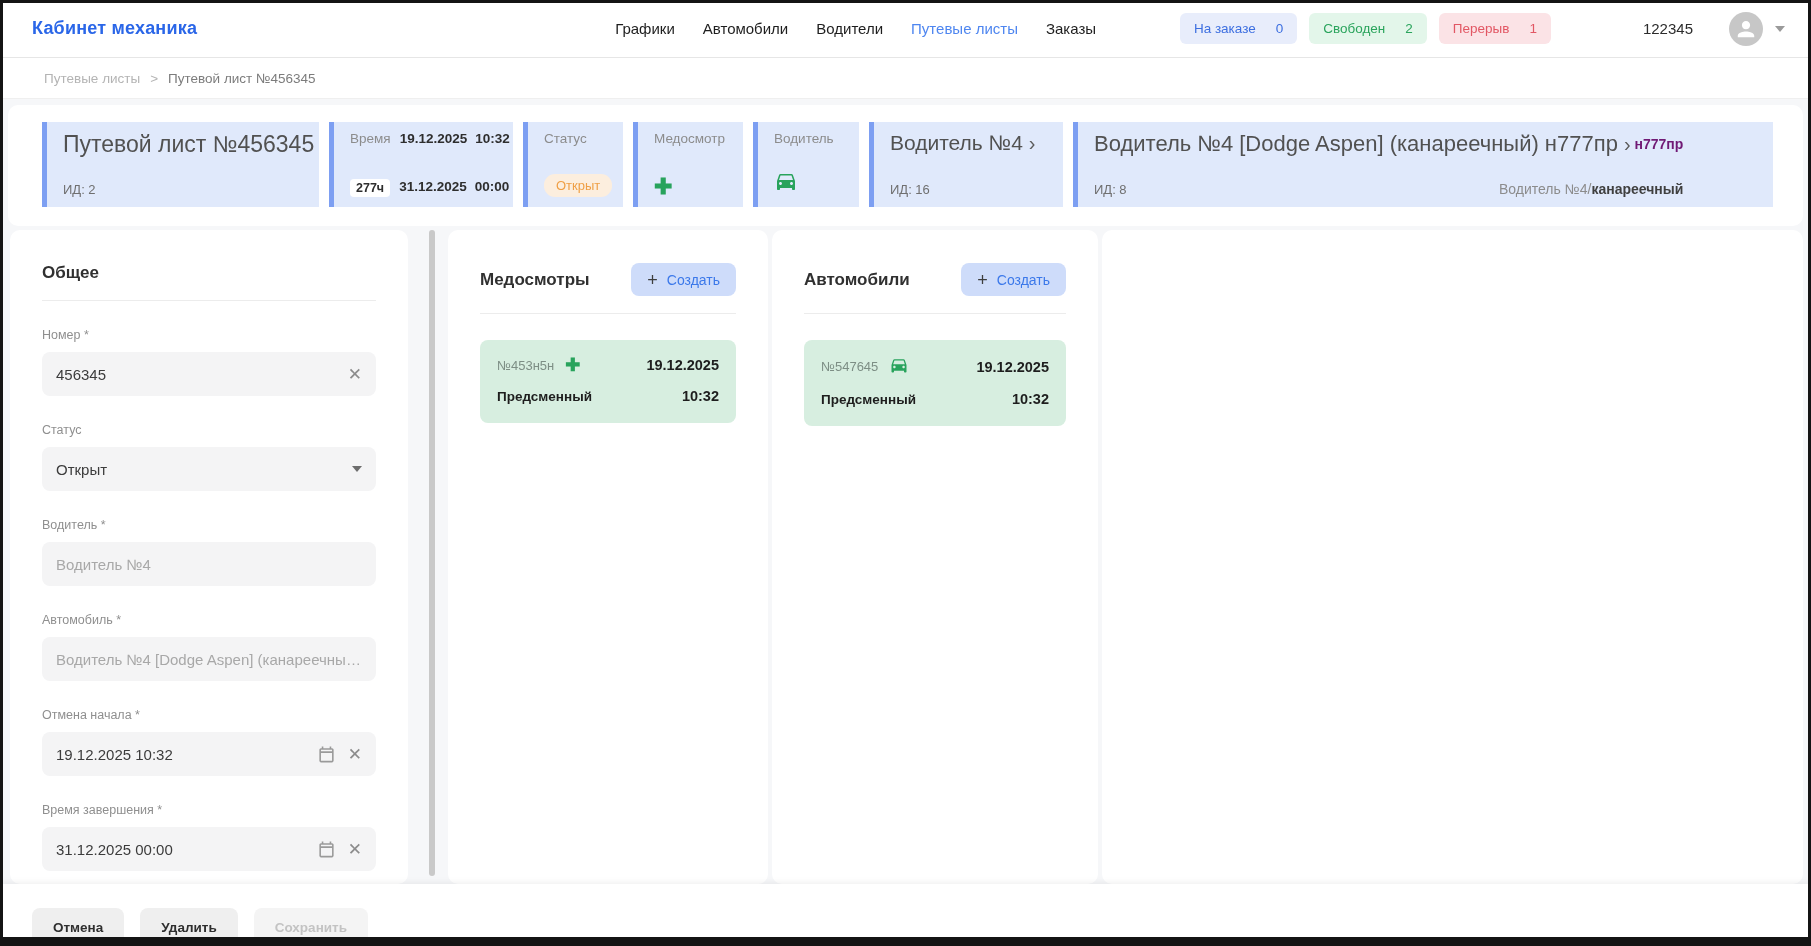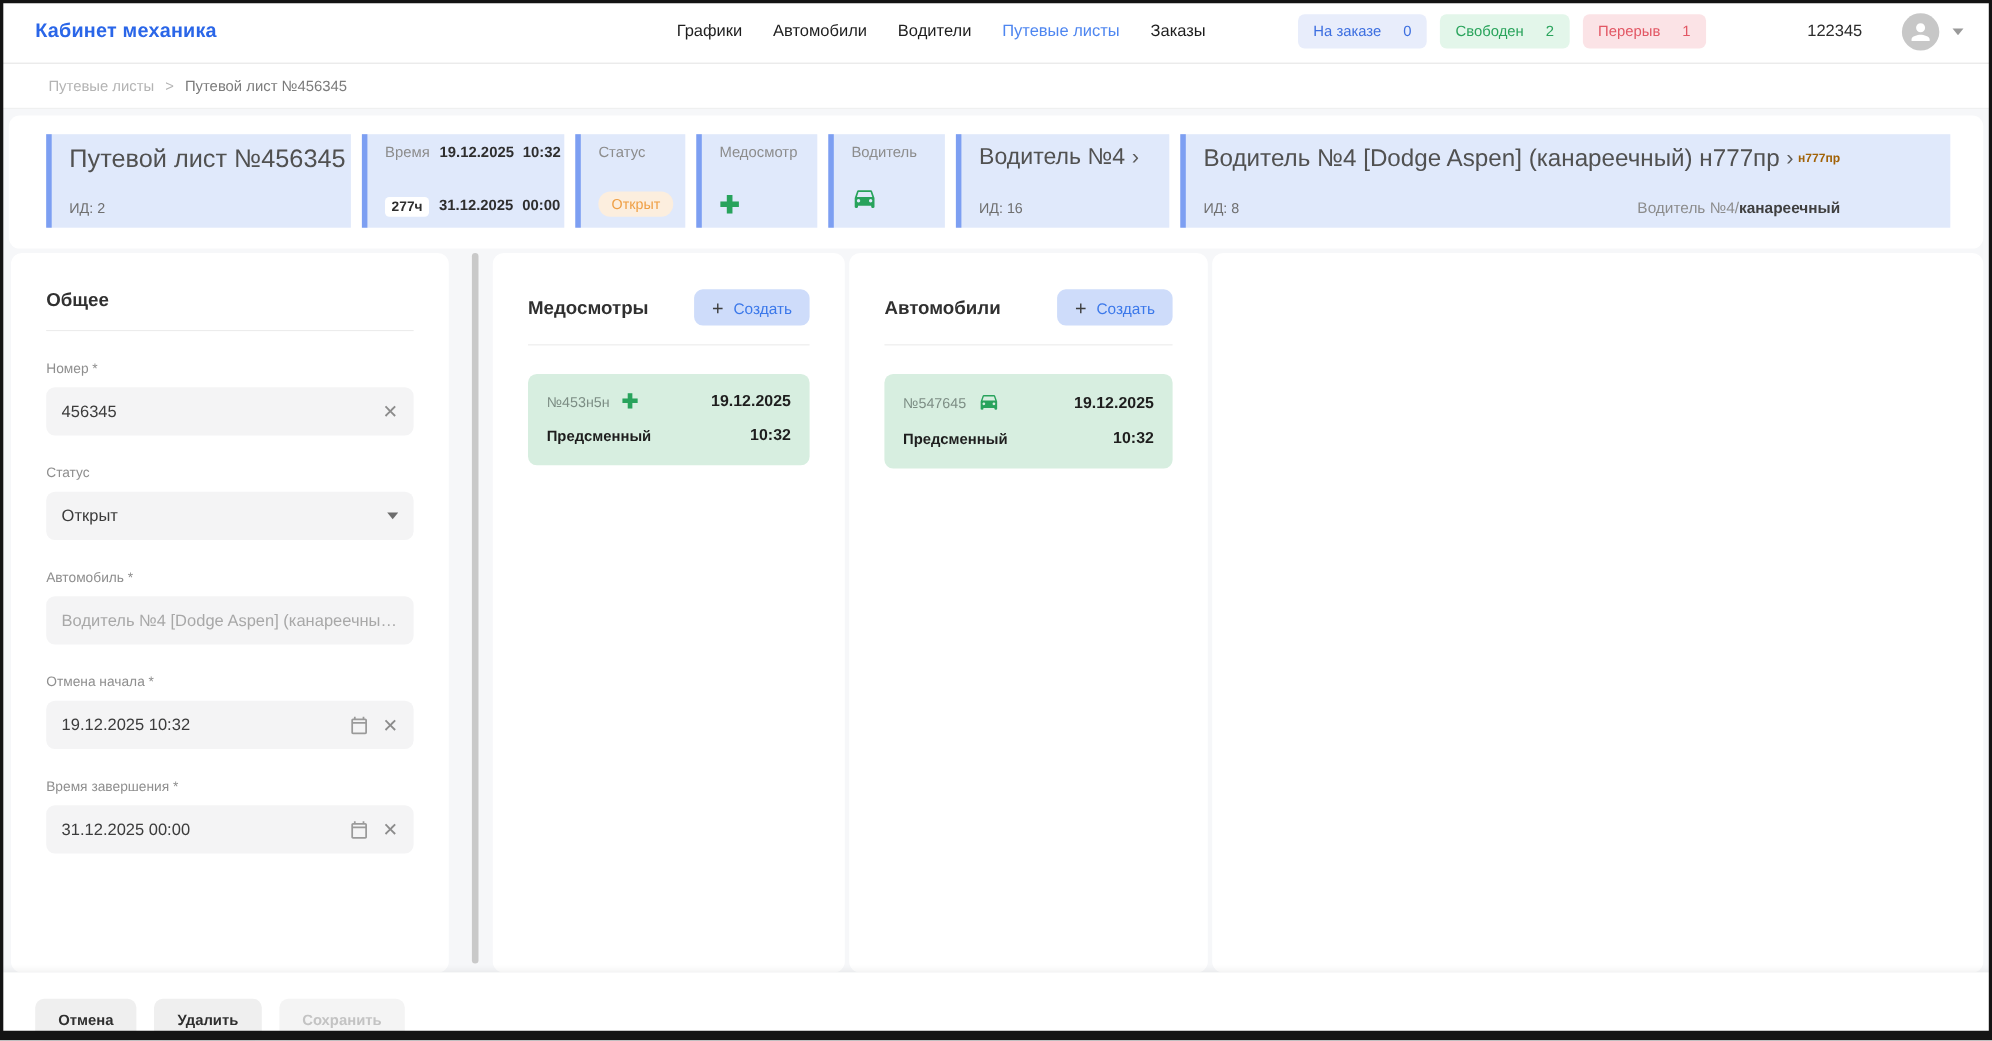--- a/index.html
+++ b/index.html
@@ -51,21 +51,21 @@
   .open-chip { background:#fceede; color:#ef9f45; border-radius:11px; padding:4px 12px; font-size:13px; align-self:flex-start; }
   .t-med { width:110px; } .t-tech { width:106px; }
   .green-cross { color:#28a35c; font-size:22px; line-height:20px; font-weight:bold; }
   .car-icon svg { width:24px; height:24px; fill:#28a35c; }
   .t-driver { width:194px; cursor:pointer; }
   .t-driver .tile-title { font-size:21px; }
   .chev { color:#5b5b5b; font-size:20px; font-weight:normal; margin-left:6px; }
   .t-vehicle { flex:1; cursor:pointer; }
   .t-vehicle .inner { display:inline-flex; flex-direction:column; justify-content:space-between; height:100%; align-self:flex-start; }
   .t-vehicle .tile-title { font-size:22px; display:flex; align-items:center; }
-  .plate { font-size:11px; font-weight:bold; color:#a16207; margin-left:4px; }
+  .plate { font-size:14px; font-weight:bold; color:#701a75; margin-left:4px; }
   .veh-bottom { display:flex; justify-content:space-between; align-items:flex-end; font-size:13px; }
   .veh-sub { font-size:14px; color:#8c8c8c; }
   .veh-sub b { color:#3f3f3f; }
 
   
   .main { flex:1 1 auto; display:flex; padding:4px 8px 0 10px; position:relative; overflow:hidden; }
   .panel { background:#fff; border-radius:10px; padding:33px 32px 0 32px; overflow:hidden; }
   .panel-form { width:398px; margin-right:40px; }
   .panel-med { width:320px; margin-right:4px; }
   .panel-tech { width:326px; margin-right:4px; }
@@ -225,20 +225,26 @@
       </div>
 
       <div class="field">
         <div class="field-label">Статус</div>
         <div class="input-box">
           <span class="value">Открыт</span>
           <span class="sel-caret"></span>
         </div>
       </div>
 
+      <div class="field">
+        <div class="field-label">Водитель *</div>
+        <div class="input-box">
+          <span class="ghost">Водитель №4</span>
+        </div>
+      </div>
 
       <div class="field">
         <div class="field-label">Автомобиль *</div>
         <div class="input-box">
           <span class="ghost">Водитель №4 [Dodge Aspen] (канареечный) н777...</span>
         </div>
       </div>
 
       <div class="field">
         <div class="field-label">Отмена начала *</div>

